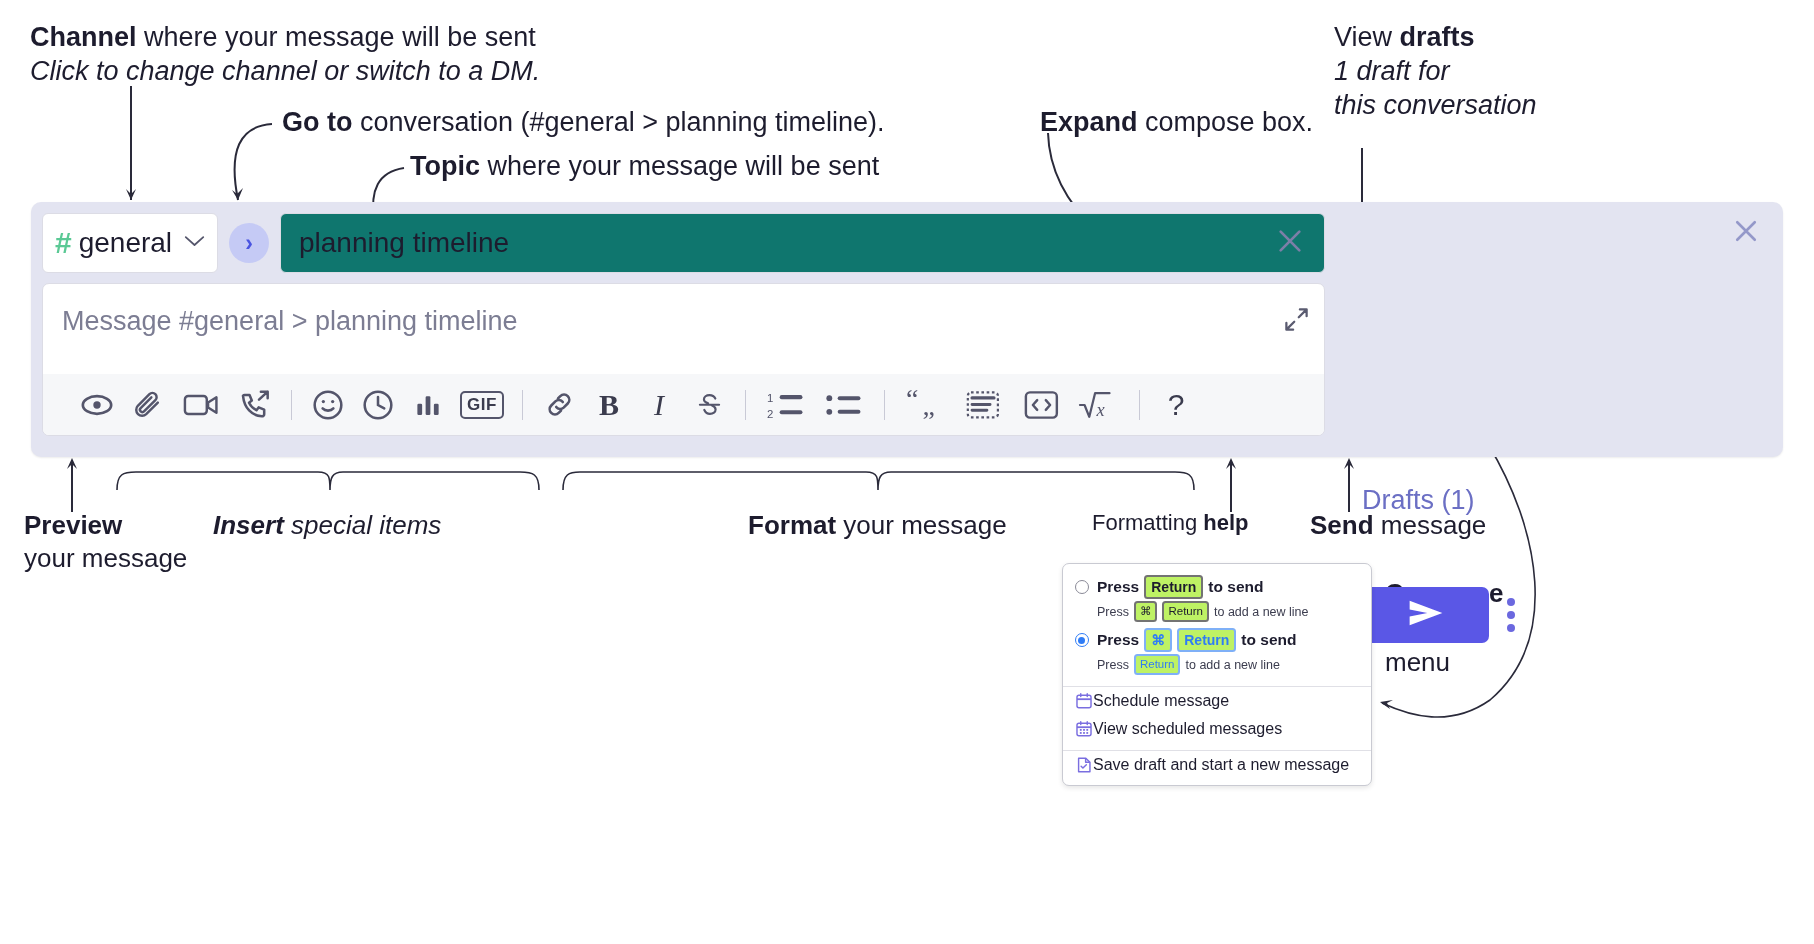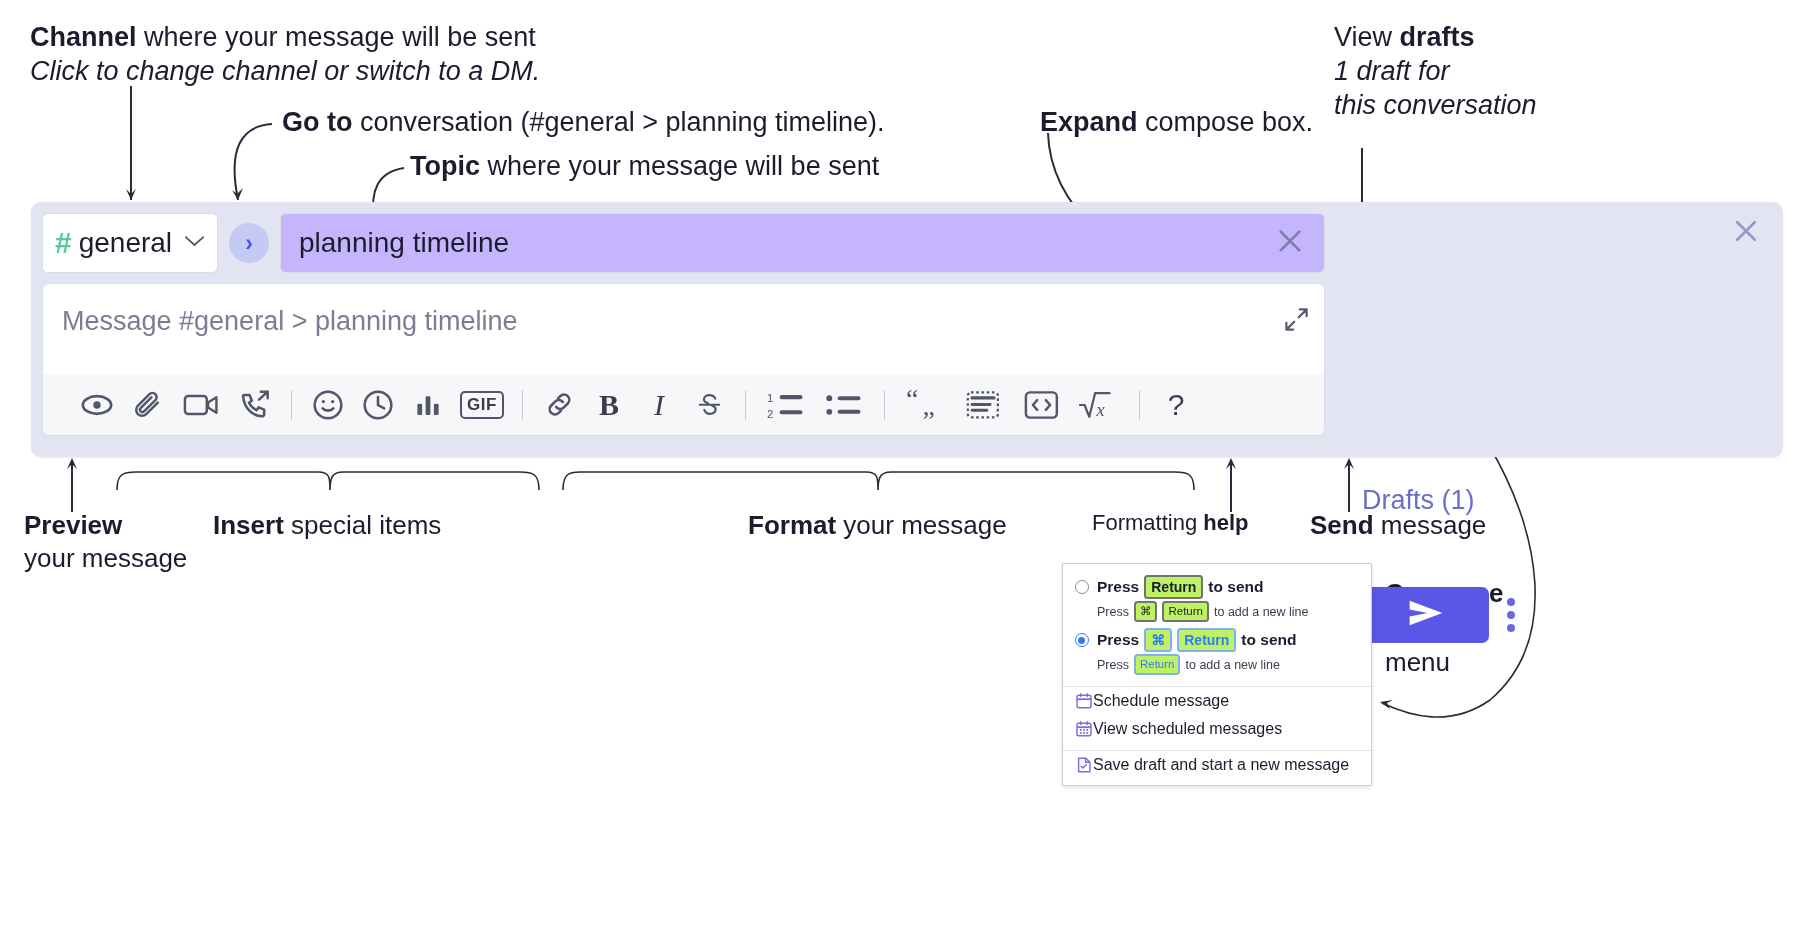--- a/index.html
+++ b/index.html
@@ -16,21 +16,21 @@
   .anno b { font-weight: 700; }
   .anno i { font-style: italic; }
 
   
   #anno-channel   { left: 30px;  top: 20px;  font-size: 27px; }
   #anno-goto      { left: 282px; top: 105px; font-size: 27px; }
   #anno-topic     { left: 410px; top: 149px; font-size: 27px; }
   #anno-expand    { left: 1040px;top: 105px; font-size: 27px; }
   #anno-drafts    { left: 1334px;top: 20px;  font-size: 27px; }
   #anno-preview   { left: 24px;  top: 509px; font-size: 26px; }
-  #anno-insert    { left: 213px; top: 509px; font-size: 26px; }
+  #anno-insert    { left: 213px; top: 509px; font-size: 26px; font-style: italic; }
   #anno-format    { left: 748px; top: 509px; font-size: 26px; }
   #anno-help      { left: 1092px;top: 509px; font-size: 22px; }
   #anno-send      { left: 1310px;top: 509px; font-size: 26px; }
   #anno-compose   { left: 1385px;top: 576px; font-size: 26px; line-height: 1.33; }
 
   
   #lines { position: absolute; left: 0; top: 0; width: 1814px; height: 944px; pointer-events: none; }
 
   
   #compose {
@@ -57,21 +57,21 @@
   .chan-name { font-size: 28px; color: #1d1c2e; }
   .chev { margin-left: auto; color: #54556b; font-size: 17px; }
   .go-btn {
     width: 40px; height: 40px; margin: 0 11px;
     background: #c5caf5; border-radius: 50%;
     display: flex; align-items: center; justify-content: center;
     color: #4a54e1; font-size: 23px; font-weight: 600; cursor: pointer;
   }
   .topic-field {
     flex: 1; height: 60px;
-    background: #c4b5fd; border: 1px solid #dcdce5; border-radius: 6px;
+    background: #0f766e; border: 1px solid #dcdce5; border-radius: 6px;
     display: flex; align-items: center; padding: 0 18px; cursor: text;
   }
   .topic-val { font-size: 28px; color: #1d1c2e; flex: 1; }
   .x-icon { color: #7b7fa8; }
 
   
   .msg-card {
     margin-top: 9px; background: #fff;
     border: 1px solid #dcdce5; border-radius: 7px; overflow: hidden;
   }
@@ -108,21 +108,21 @@
   }
   .kebab { position: absolute; left: 1472px; top: 392px; display: flex;
            flex-direction: column; gap: 5px; cursor: pointer; padding: 4px; }
   .kebab i { display:block; width: 8px; height: 8px; border-radius: 50%; background: #6b68df; }
   .panel-close { position: absolute; right: 22px; top: 14px; color: #9498c9; cursor: pointer; }
 
   
   #menu {
     position: absolute; left: 1062px; top: 563px;
     width: 310px;
-    background: #fff; border: 1px solid #c9cad2; border-radius: 2px;
+    background: #fff; border: 1px solid #c9cad2; border-radius: 7px;
     box-shadow: 0 2px 5px rgba(0,0,0,.10);
     padding: 9px 0 0 0;
     font-size: 15px;
   }
   .radio-row { display: flex; align-items: center; gap: 8px; padding: 2px 12px 1px 12px; cursor: pointer; }
   .radio {
     width: 14px; height: 14px; border-radius: 50%; border: 1.6px solid #8a8a97;
     flex: 0 0 auto; position: relative; background: #fff;
   }
   .radio.on { border-color: #2f7cf6; }

